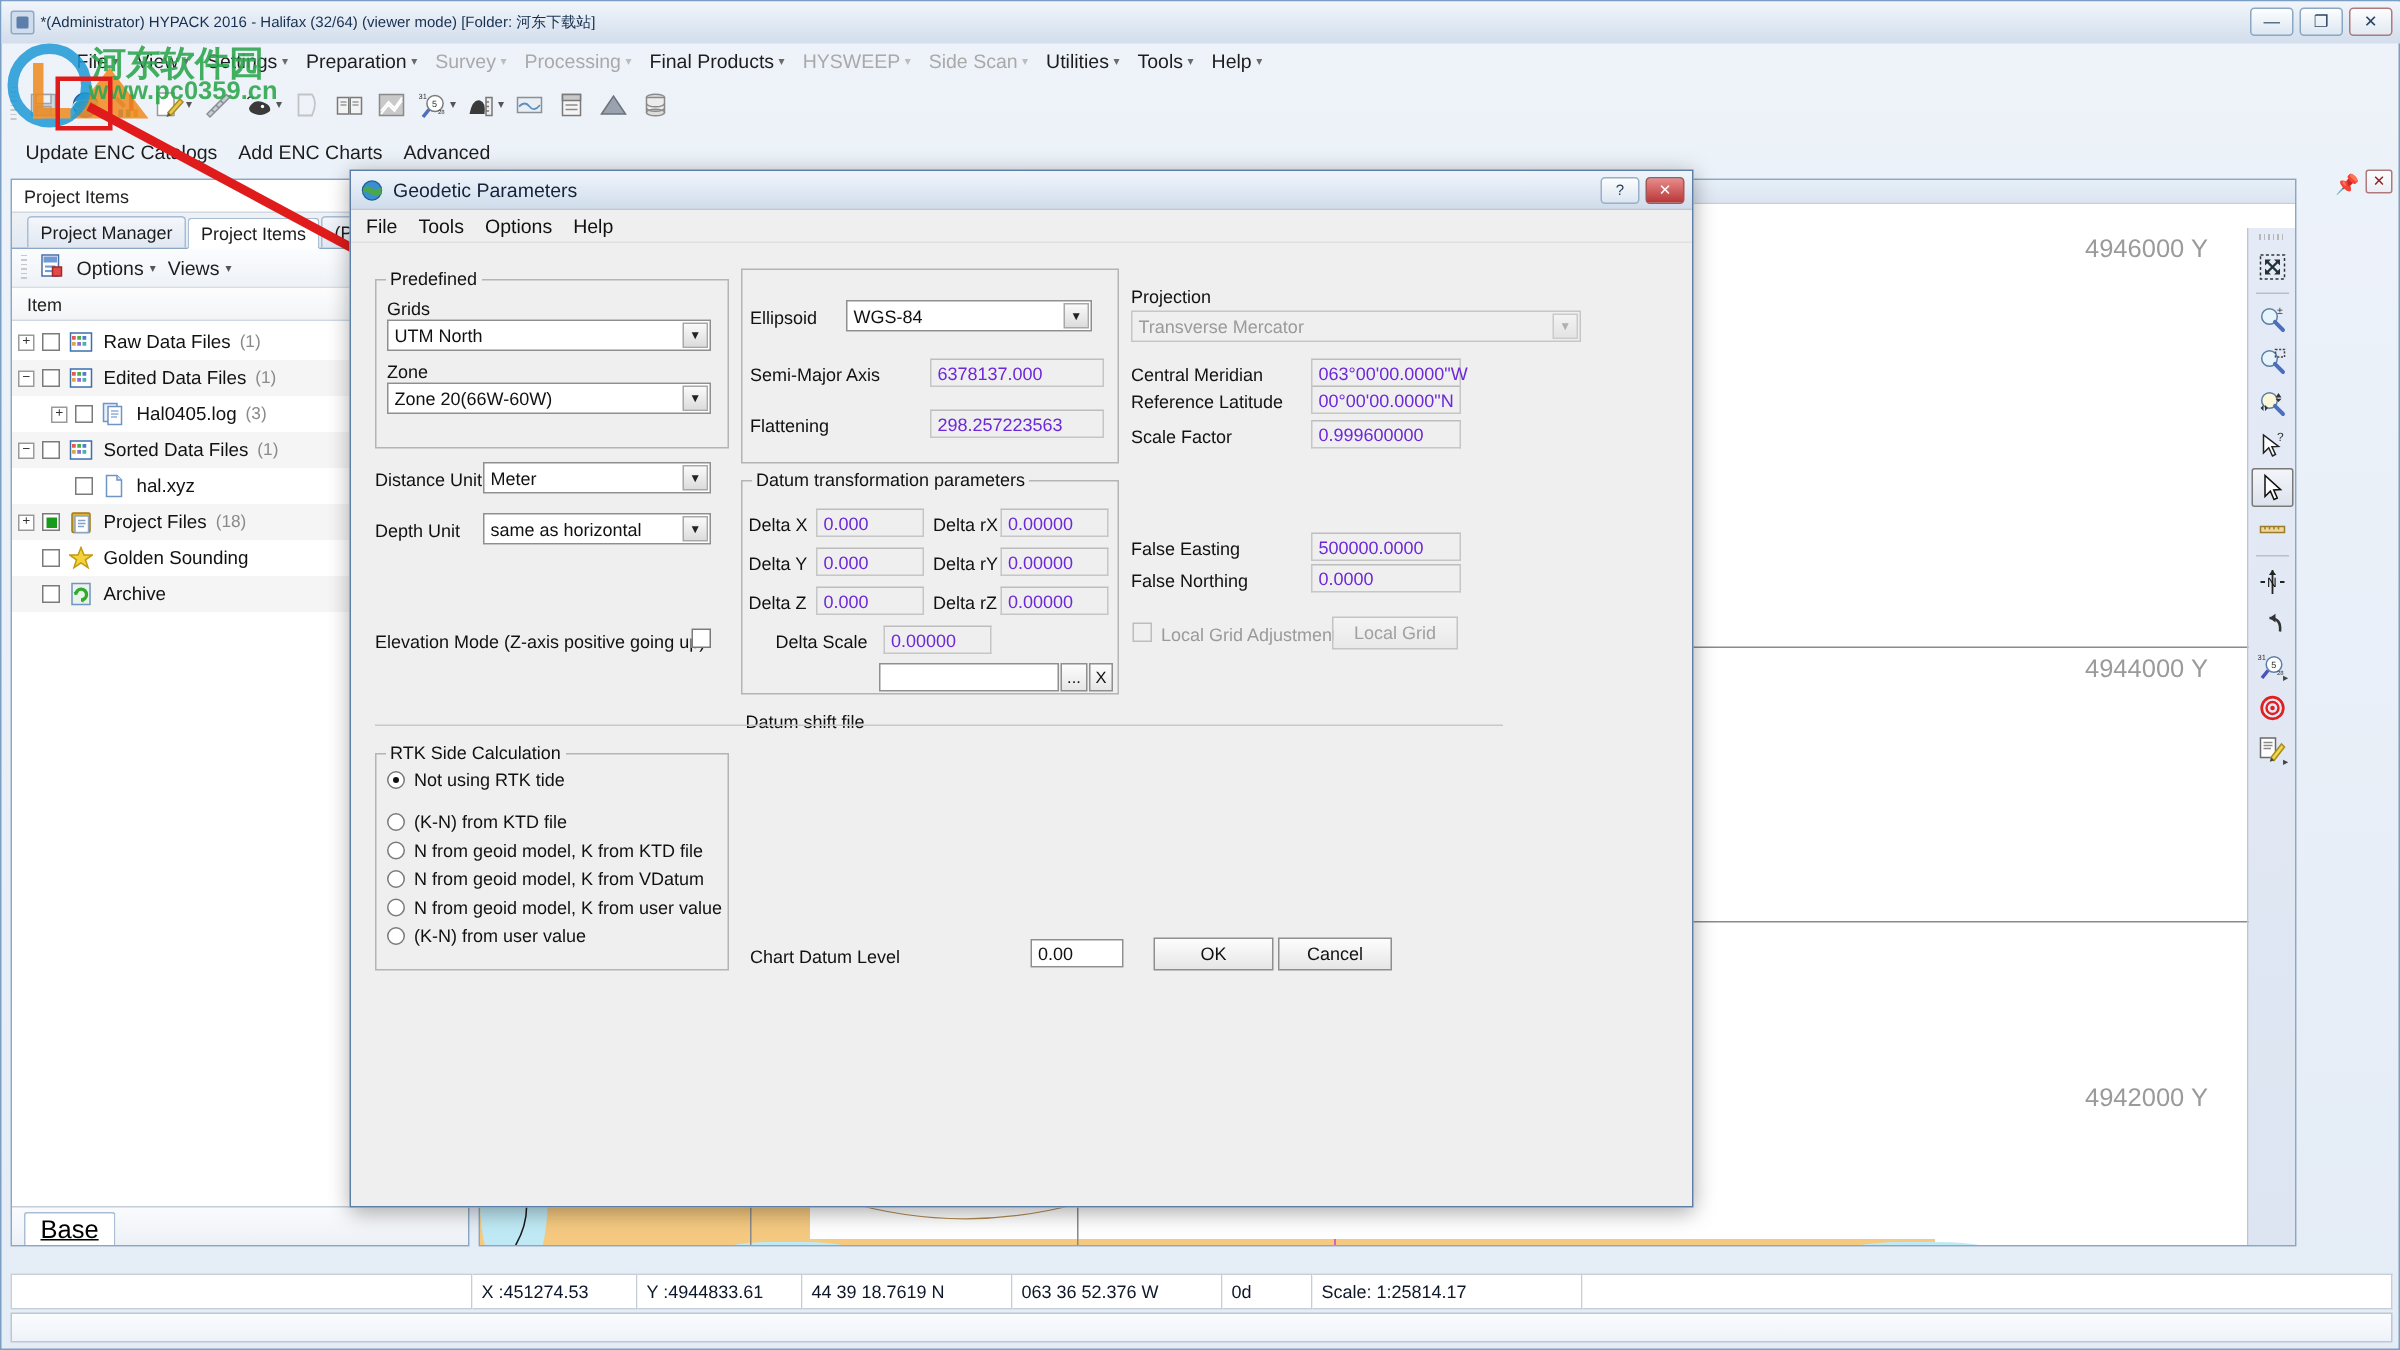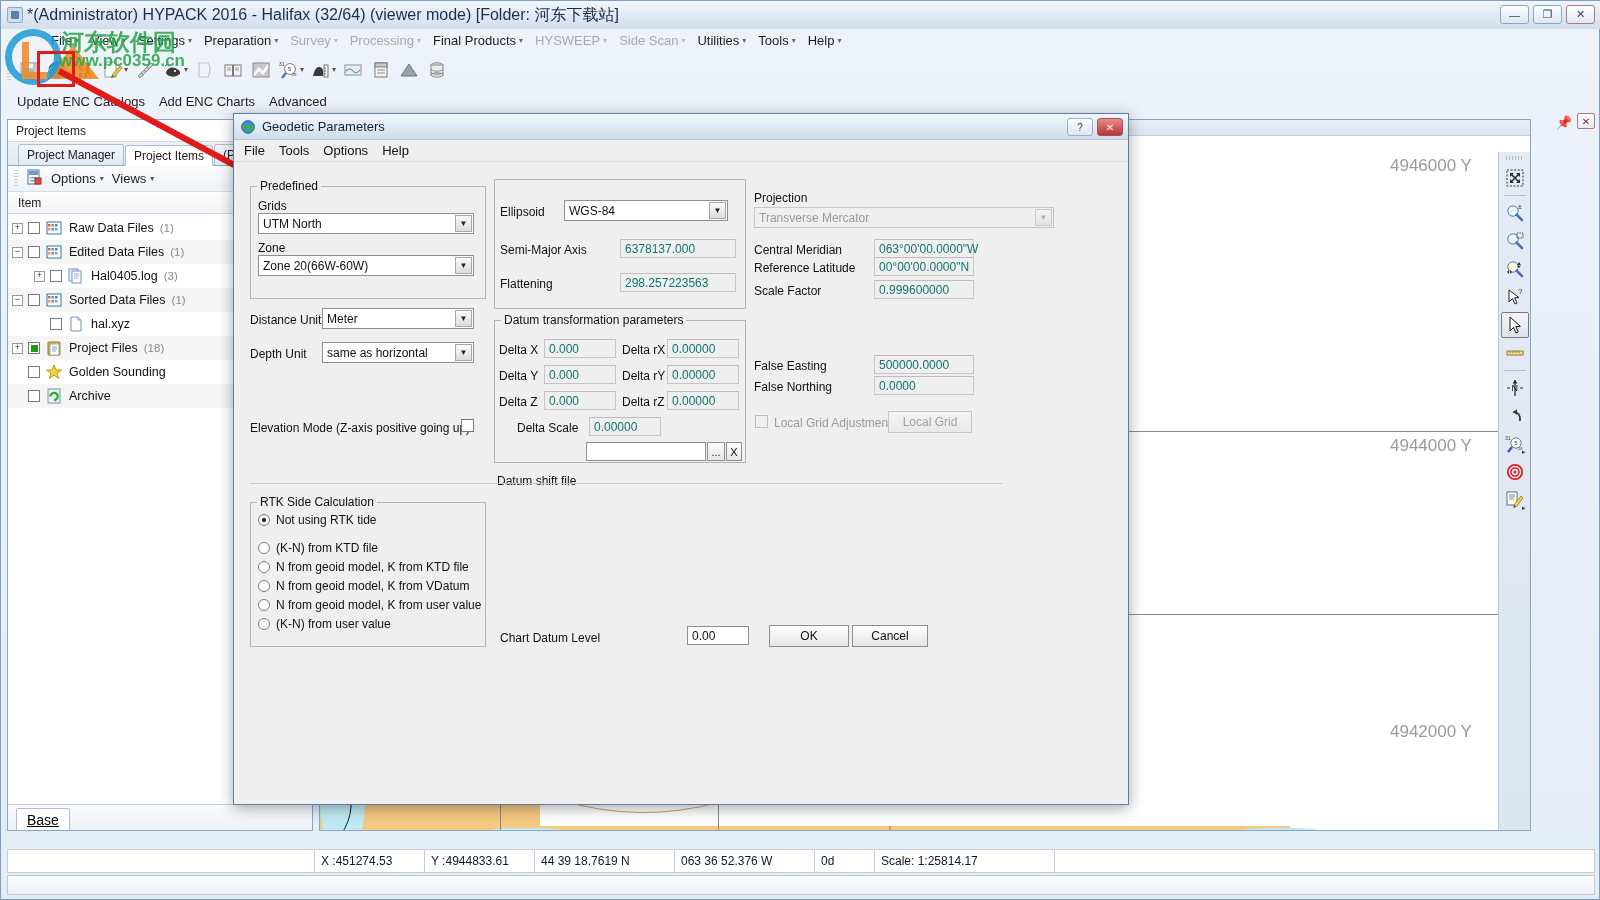--- a/index.html
+++ b/index.html
@@ -26,21 +26,21 @@
   }
   .title-ico {
     width: 16px; height: 16px; margin: 0 4px 0 6px;
     background: #cfdced; border: 1px solid #8fa9c6; border-radius: 2px;
     position: relative; flex: none;
   }
   .title-ico::after{
     content:""; position:absolute; left:3px; top:3px; width:8px; height:8px;
     background:#5b7fa8; border-radius:1px;
   }
-  .title-text { font-size: 16px; color: #183050; white-space: nowrap; }
+  .title-text { font-size: 10px; color: #183050; white-space: nowrap; }
   .wincontrols { position: absolute; right: 6px; top: 4px; display: flex; gap: 4px; }
   .wbtn {
     width: 29px; height: 19px; border: 1px solid #8ca7c4; border-radius: 3px;
     background: linear-gradient(#fdfefe, #dce7f2);
     display: flex; align-items: center; justify-content: center;
     font-size: 11px; color: #2b4566;
   }
   .wbtn.close { border-color:#b07a7a; background: linear-gradient(#fdfdfe,#e2e9f2); }
 
   
@@ -130,21 +130,21 @@
   .tlabel { white-space:nowrap; }
   .tcount { color:#8a8a8a; margin-left:6px; font-size:11.5px; }
   .indent1 { padding-left: 26px; }
 
   .lp-bottom {
     position:absolute; left:0; bottom:0; width:100%; height:26px;
     border-top:1px solid #c3ccd6; background:linear-gradient(#fafbfd,#edf1f6);
     display:flex; align-items:flex-end;
   }
   .base-tab {
-    height:22px; padding:0 10px; font-size:14px; display:flex; align-items:center;
+    height:22px; padding:0 10px; font-size:17px; display:flex; align-items:center;
     background:#fff; border:1px solid #a9bed4; border-bottom:none; border-radius:2px 2px 0 0;
     margin-left:8px;
     text-decoration:underline;
   }
 
   
   .mapwrap {
     position:absolute; left:318px; top:118px; width:1212px; height:712px;
     background:#fff; border:1px solid #8ca7c4; overflow:hidden;
   }
@@ -253,21 +253,21 @@
   }
   fieldset.gb > legend {
     font-size:12px; color:#111; padding:0 3px; margin-left:6px;
   }
   .lbl { position:absolute; font-size:12px; color:#111; white-space:nowrap; }
   .lbl.dim { color:#9a9a9a; }
   .fld {
     position:absolute; height:19px; background:#fff; border:1px solid #8f8f8f;
     font-size:12px; color:#111; display:flex; align-items:center; padding-left:4px;
   }
-  .fld.ro { background:#efefef; border:1px solid #c6c6c6; color:#0f766e;
+  .fld.ro { background:#efefef; border:1px solid #c6c6c6; color:#6d28d9;
     border-top-color:#bdbdbd; }
   .combo {
     position:absolute; height:21px; background:#fff; border:1px solid #8f8f8f;
     display:flex; align-items:center; font-size:12px; color:#111; padding-left:4px;
   }
   .combo .arrow {
     position:absolute; right:1px; top:1px; width:17px; height:17px;
     background:linear-gradient(#fafafa,#dcdcdc); border:1px solid #a8a8a8;
     display:flex; align-items:center; justify-content:center; font-size:8px; color:#222;
   }

